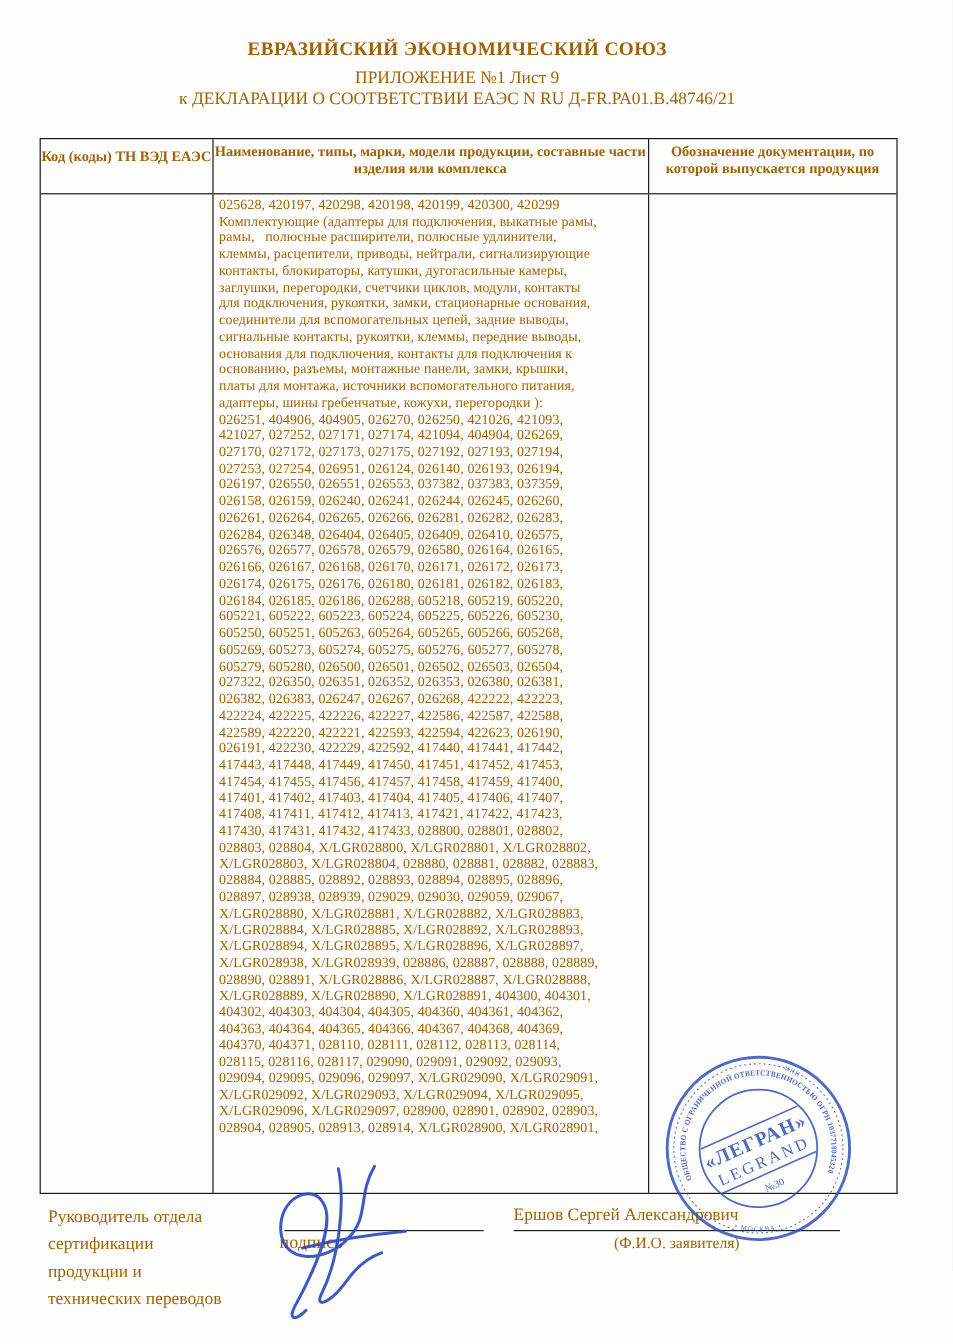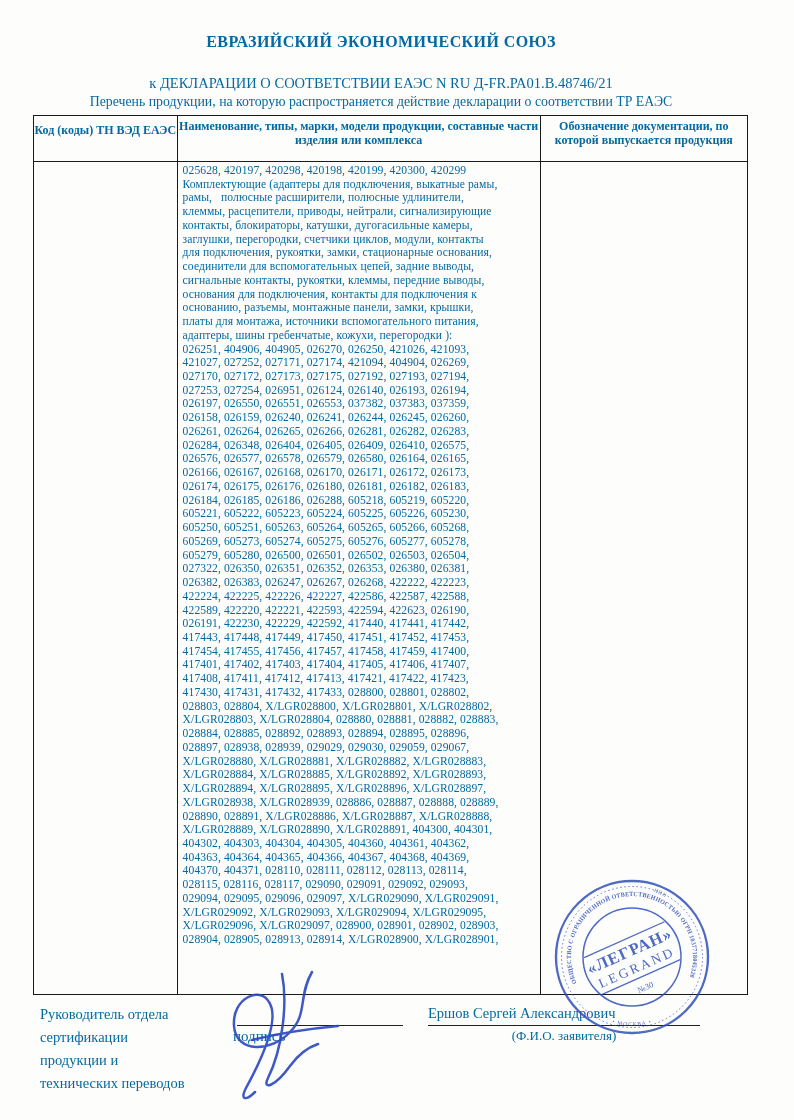--- a/index.html
+++ b/index.html
@@ -1,19 +1,19 @@
 <!DOCTYPE html>
 <html><head>
 <meta charset="utf-8">
 <style>
   * { margin:0; padding:0; box-sizing:border-box; }
   html,body { background:#e8e8e8; }
   .page {
     position:relative; width:794px; height:1120px; margin:0 auto;
-    background:#fdfdfc; color:#0369a1; overflow:hidden;
+    background:#fdfdfc; color:#a16207; overflow:hidden;
     font-family:"Liberation Serif","DejaVu Serif",serif;
   }
   .center-line { position:absolute; left:0; width:762px; text-align:center; }
   .doc-title { top:33px; font-size:16px; font-weight:bold; letter-spacing:.4px; }
   .doc-appendix { top:57px; font-size:14.5px; }
   .doc-declaration { top:75px; font-size:14.5px; }
   .doc-subtitle { top:94px; font-size:13.8px; }
 
   .table {
     position:absolute; left:33px; top:115px; width:715px; height:880px;
@@ -44,22 +44,22 @@
 
   .stamp { position:absolute; left:547px; top:872px; width:170px; height:170px; opacity:.84; }
   .signature { position:absolute; left:222px; top:968px; width:125px; height:145px; opacity:.9; }
 </style>
 </head>
 <body>
 
 <div class="page">
 
   <div class="center-line doc-title">ЕВРАЗИЙСКИЙ ЭКОНОМИЧЕСКИЙ СОЮЗ</div>
+  <div class="center-line doc-appendix">ПРИЛОЖЕНИЕ №1 Лист 9</div>
   <div class="center-line doc-declaration">к ДЕКЛАРАЦИИ О СООТВЕТСТВИИ ЕАЭС N RU Д-FR.РА01.В.48746/21</div>
-  <div class="center-line doc-subtitle">Перечень продукции, на которую распространяется действие декларации о соответствии ТР ЕАЭС</div>
 
   <div class="table">
     <div class="thead">
       <div class="th col1">Код (коды) ТН ВЭД ЕАЭС</div>
       <div class="th col2">Наименование, типы, марки, модели продукции, составные части изделия или комплекса</div>
       <div class="th col3">Обозначение документации, по которой выпускается продукция</div>
     </div>
     <div class="tbody">
       <div class="col1"></div>
       <div class="col2 codes">025628, 420197, 420298, 420198, 420199, 420300, 420299

